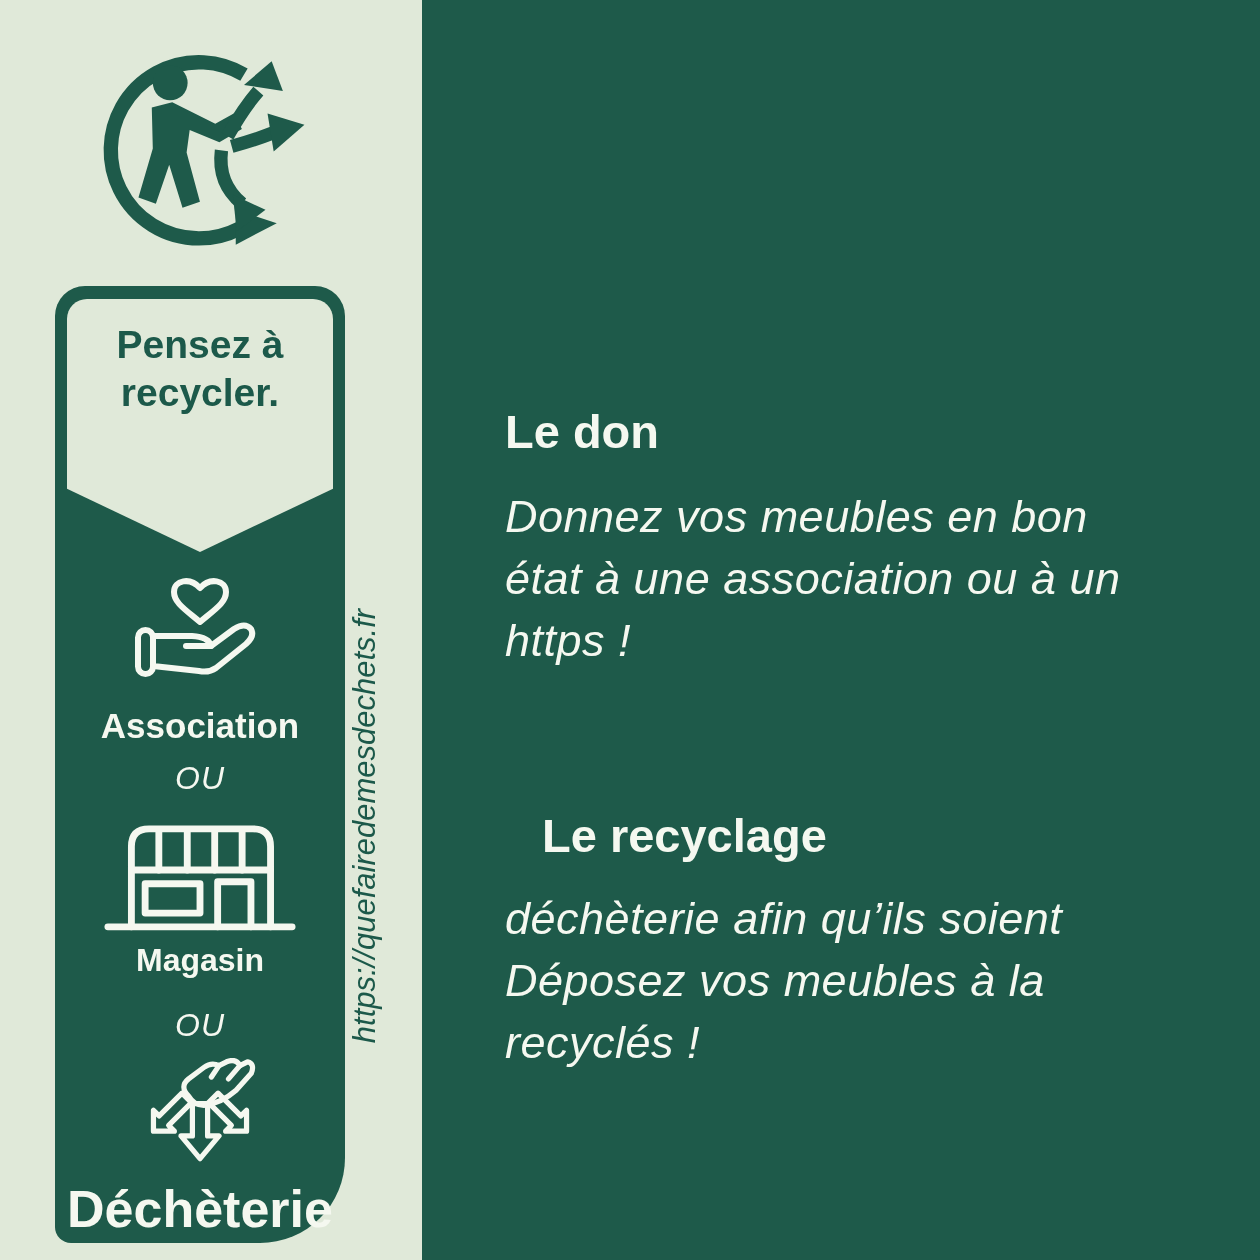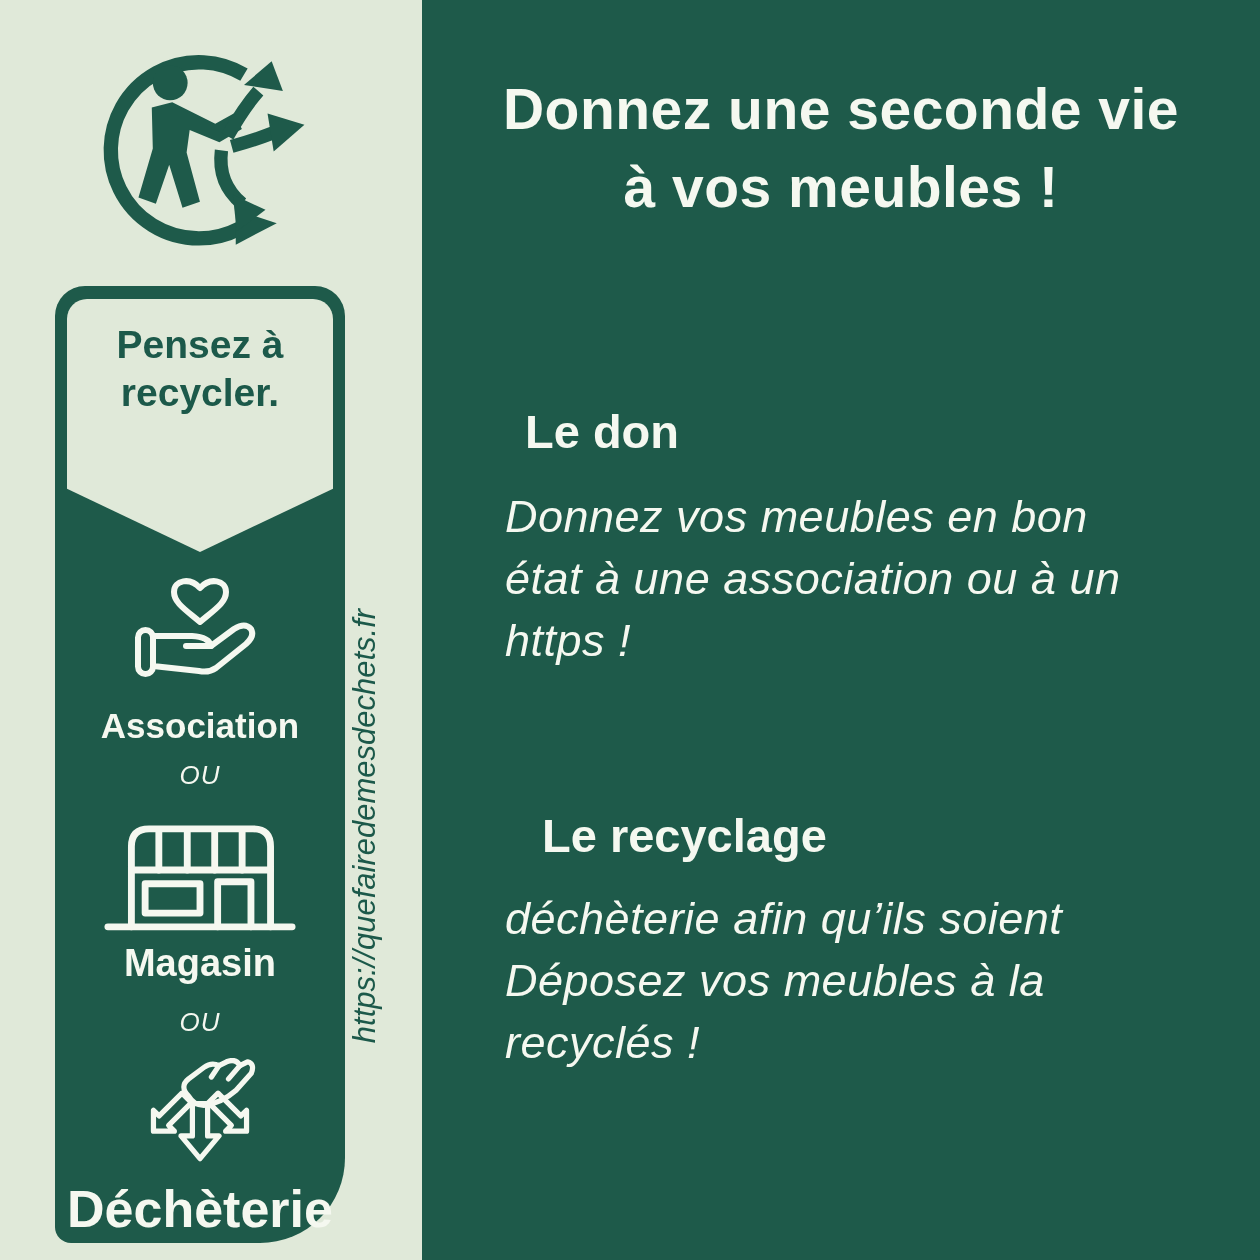--- a/index.html
+++ b/index.html
@@ -25,21 +25,21 @@
     font-size:57px;font-weight:bold;line-height:78px;letter-spacing:.5px;
   }
   .section-heading{
     position:absolute;left:505px;color:var(--text-light);
     font-size:47px;font-weight:bold;
   }
   .section-body{
     position:absolute;left:505px;color:var(--text-light);
     font-size:45px;font-style:italic;line-height:62px;letter-spacing:.5px;
   }
-  .h-don{top:404px;margin-left:20px;}
+  .h-don{top:404px;}
   .b-don{top:486px;}
   .h-rec{top:808px;margin-left:37px;}
   .b-rec{top:888px;}
 
   
   .triman{
     position:absolute;left:90px;top:48px;width:226px;height:210px;
     color:var(--dark-green);
   }
 
@@ -62,25 +62,25 @@
   }
   .col-icon{position:absolute;left:50%;transform:translateX(-50%);color:var(--text-light);}
   .icon-hand-heart{top:288px;width:140px;}
   .icon-store{top:535px;width:196px;}
   .icon-sort{top:772px;width:114px;}
   .col-label{
     position:absolute;left:0;width:100%;text-align:center;
     color:var(--text-light);font-weight:bold;
   }
   .lab-association{top:420px;font-size:35px;}
-  .lab-magasin{top:656px;font-size:38px;}
+  .lab-magasin{top:656px;font-size:32px;}
   .lab-dechetterie{top:893px;font-size:52px;}
   .col-sep{
     position:absolute;left:0;width:100%;text-align:center;
-    color:var(--text-light);font-style:italic;font-size:26px;
+    color:var(--text-light);font-style:italic;font-size:32px;
     text-transform:uppercase;letter-spacing:1px;
   }
   .sep-1{top:474px;}
   .sep-2{top:721px;}
 
   
   .url-wrap{position:absolute;left:342px;top:512px;width:46px;height:628px;}
   .url-text{
     position:absolute;top:0;left:0;width:628px;height:46px;line-height:46px;
     transform-origin:top left;
@@ -90,24 +90,20 @@
   }
   svg{display:block;}
 </style>
 </head>
 <body>
 
 <div class="canvas">
 
   <div class="right-panel"></div>
 
-  <div class="poster-title">
-    <div>Donnez une seconde vie</div>
-    <div>à vos meubles !</div>
-  </div>
 
   <div class="section-heading h-don">Le don</div>
   <div class="section-body b-don">
     <div>Donnez vos meubles en bon</div>
     <div>état à une association ou à un</div>
     <div>https !</div>
   </div>
 
   <div class="section-heading h-rec">Le recyclage</div>
   <div class="section-body b-rec">

